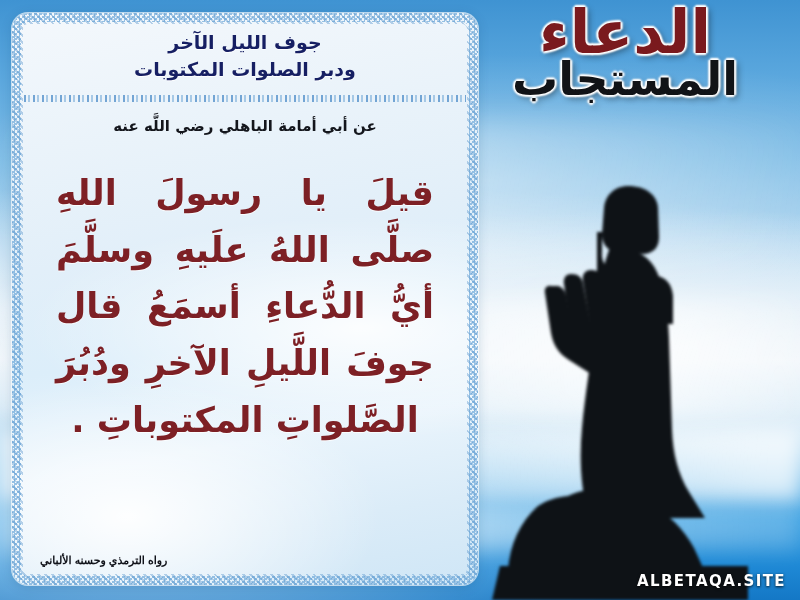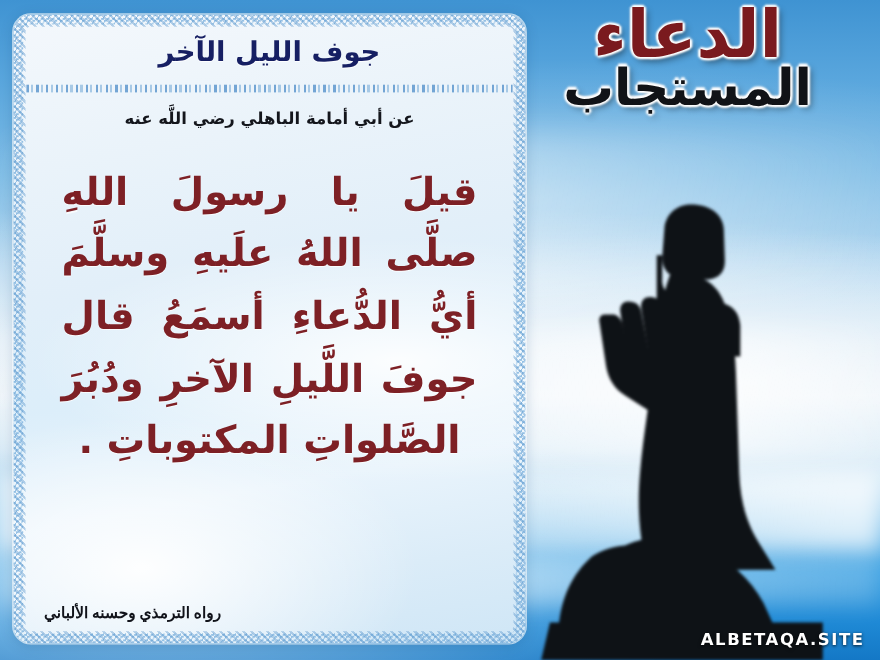--- a/index.html
+++ b/index.html
@@ -119,21 +119,21 @@
             mask-composite:exclude;
     opacity:.55;
   }
 
   .card-inner{position:relative;z-index:2;height:100%;display:flex;flex-direction:column;padding:0 22px;box-sizing:border-box;}
 
   
   .card-header{padding-top:16px;padding-bottom:10px;text-align:center;direction:rtl;}
   .card-header .hl{
     font-family:"DejaVu Sans","Liberation Sans",sans-serif;
-    font-weight:bold;font-size:25px;line-height:1.42;color:#161f63;
+    font-weight:bold;font-size:19px;line-height:1.42;color:#161f63;
     letter-spacing:-.5px;text-shadow:0 1px 0 rgba(255,255,255,.9);
   }
 
   
   .divider{
     height:7px;margin:2px -10px 0 -10px;
     background:repeating-linear-gradient(90deg,
         rgba(86,146,203,.95) 0 2px, rgba(255,255,255,0) 2px 4px,
         rgba(120,172,216,.7) 4px 6px, rgba(255,255,255,0) 6px 9px);
     opacity:.85;
@@ -157,22 +157,22 @@
     font-weight:bold;
     font-size:35px;line-height:1.62;
     color:#7d2025;
     text-align:justify;text-align-last:center;
     text-shadow:0 1px 0 rgba(255,255,255,.75);
   }
 
   
   .source{
     direction:rtl;text-align:left;padding:0 4px 18px 6px;
-    font-family:Liberation Serif, serif;
-    font-weight:bold;font-size:14px;color:#11131a;
+    font-family:Liberation Sans, sans-serif;
+    font-weight:bold;font-size:11px;color:#11131a;
   }
 </style>
 </head>
 <body>
 
 <div class="stage">
 
   <div class="cloudband cb1"></div>
   <div class="cloudband cb2"></div>
   <div class="cloudband cb3"></div>
@@ -211,20 +211,21 @@
   <div class="watermark">ALBETAQA.SITE</div>
 
   <div class="card">
     <div class="speckle"></div>
     <div class="speckle2"></div>
 
     <div class="card-inner">
 
       <div class="card-header">
         <div class="hl">جوف الليل الآخر</div>
+        <div class="hl">ودبر الصلوات المكتوبات</div>
       </div>
 
       <div class="divider"></div>
 
       <div class="narrator">عن أبي أمامة الباهلي رضي اللَّه عنه</div>
 
       <div class="hadith">
         <p>قيلَ يا رسولَ اللهِ صلَّى اللهُ علَيهِ وسلَّمَ أيُّ الدُّعاءِ أسمَعُ قال جوفَ اللَّيلِ الآخرِ ودُبُرَ الصَّلواتِ المكتوباتِ .</p>
       </div>
 

